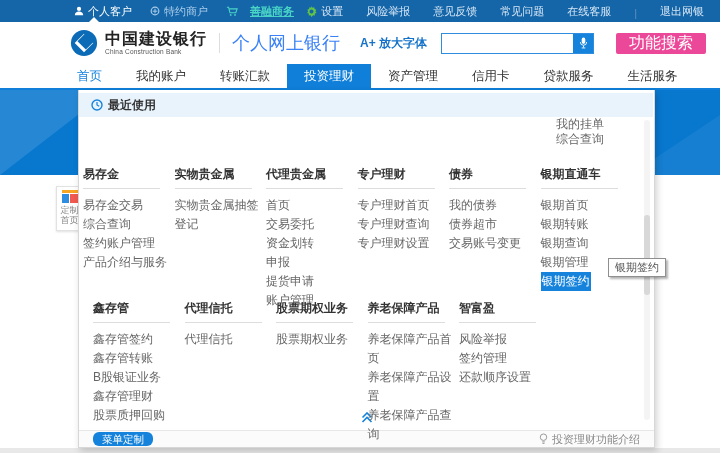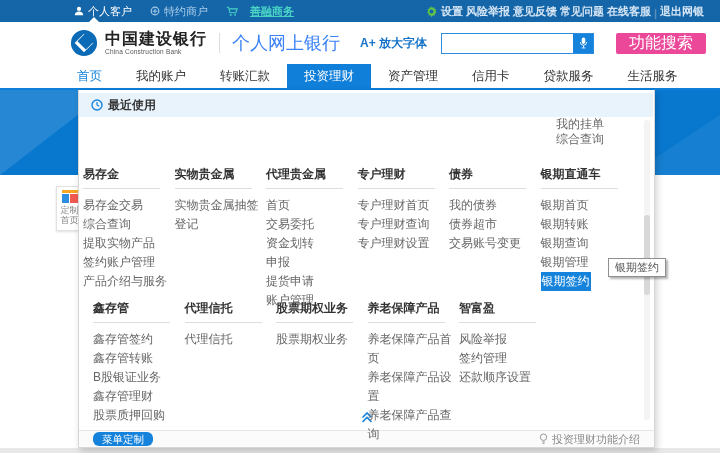--- a/index.html
+++ b/index.html
@@ -3,21 +3,21 @@
 <meta charset="utf-8">
 <style>
   html,body{margin:0;padding:0;background:#fff;}
   *{box-sizing:border-box;font-family:"Liberation Sans","DejaVu Sans",sans-serif;}
   .screen{position:relative;width:720px;height:453px;overflow:hidden;background:#fff;}
   a{text-decoration:none;cursor:pointer;}
 
   
   .topbar{position:relative;height:22px;background:#1566a9;display:flex;align-items:center;padding:0 16px;}
   .tb-left{display:flex;gap:18px;margin-left:58px;align-items:center;}
-  .tb-right{margin-left:auto;display:flex;gap:3px;align-items:flex-end;font-weight:bold;}
+  .tb-right{margin-left:auto;display:flex;gap:23px;align-items:flex-end;}
   .tb-item{display:flex;align-items:center;gap:4px;font-size:11px;color:#fff;}
   .tb-item.dim{color:#a9cce9;}
   .tb-item.shanrong{color:#49d3c5;text-decoration:underline;font-weight:bold;gap:12px;}
   .tb-item.dim2{color:#d6e6f5;}
   .tb-sep{color:#5a8fc0;font-size:11px;}
   .tb-ic{display:inline-flex;align-items:center;}
   .topbar-notch{position:absolute;left:89px;top:17px;width:0;height:0;
     border-left:5px solid transparent;border-right:5px solid transparent;border-bottom:5px solid #fff;}
 
   
@@ -252,21 +252,20 @@
       </div>
 
       <div class="menu-scrollbar">
         <div class="scroll-thumb"></div>
       </div>
     <div class="menu-row row-0">
           <div class="col">
             <div class="col-title">易存金</div>
             <a class="item">易存金交易</a>
             <a class="item">综合查询</a>
-            <a class="item">提取实物产品</a>
             <a class="item">签约账户管理</a>
             <a class="item">产品介绍与服务</a>
           </div>
           <div class="col">
             <div class="col-title">实物贵金属</div>
             <a class="item">实物贵金属抽签登记</a>
           </div>
           <div class="col">
             <div class="col-title">代理贵金属</div>
             <a class="item">首页</a>

